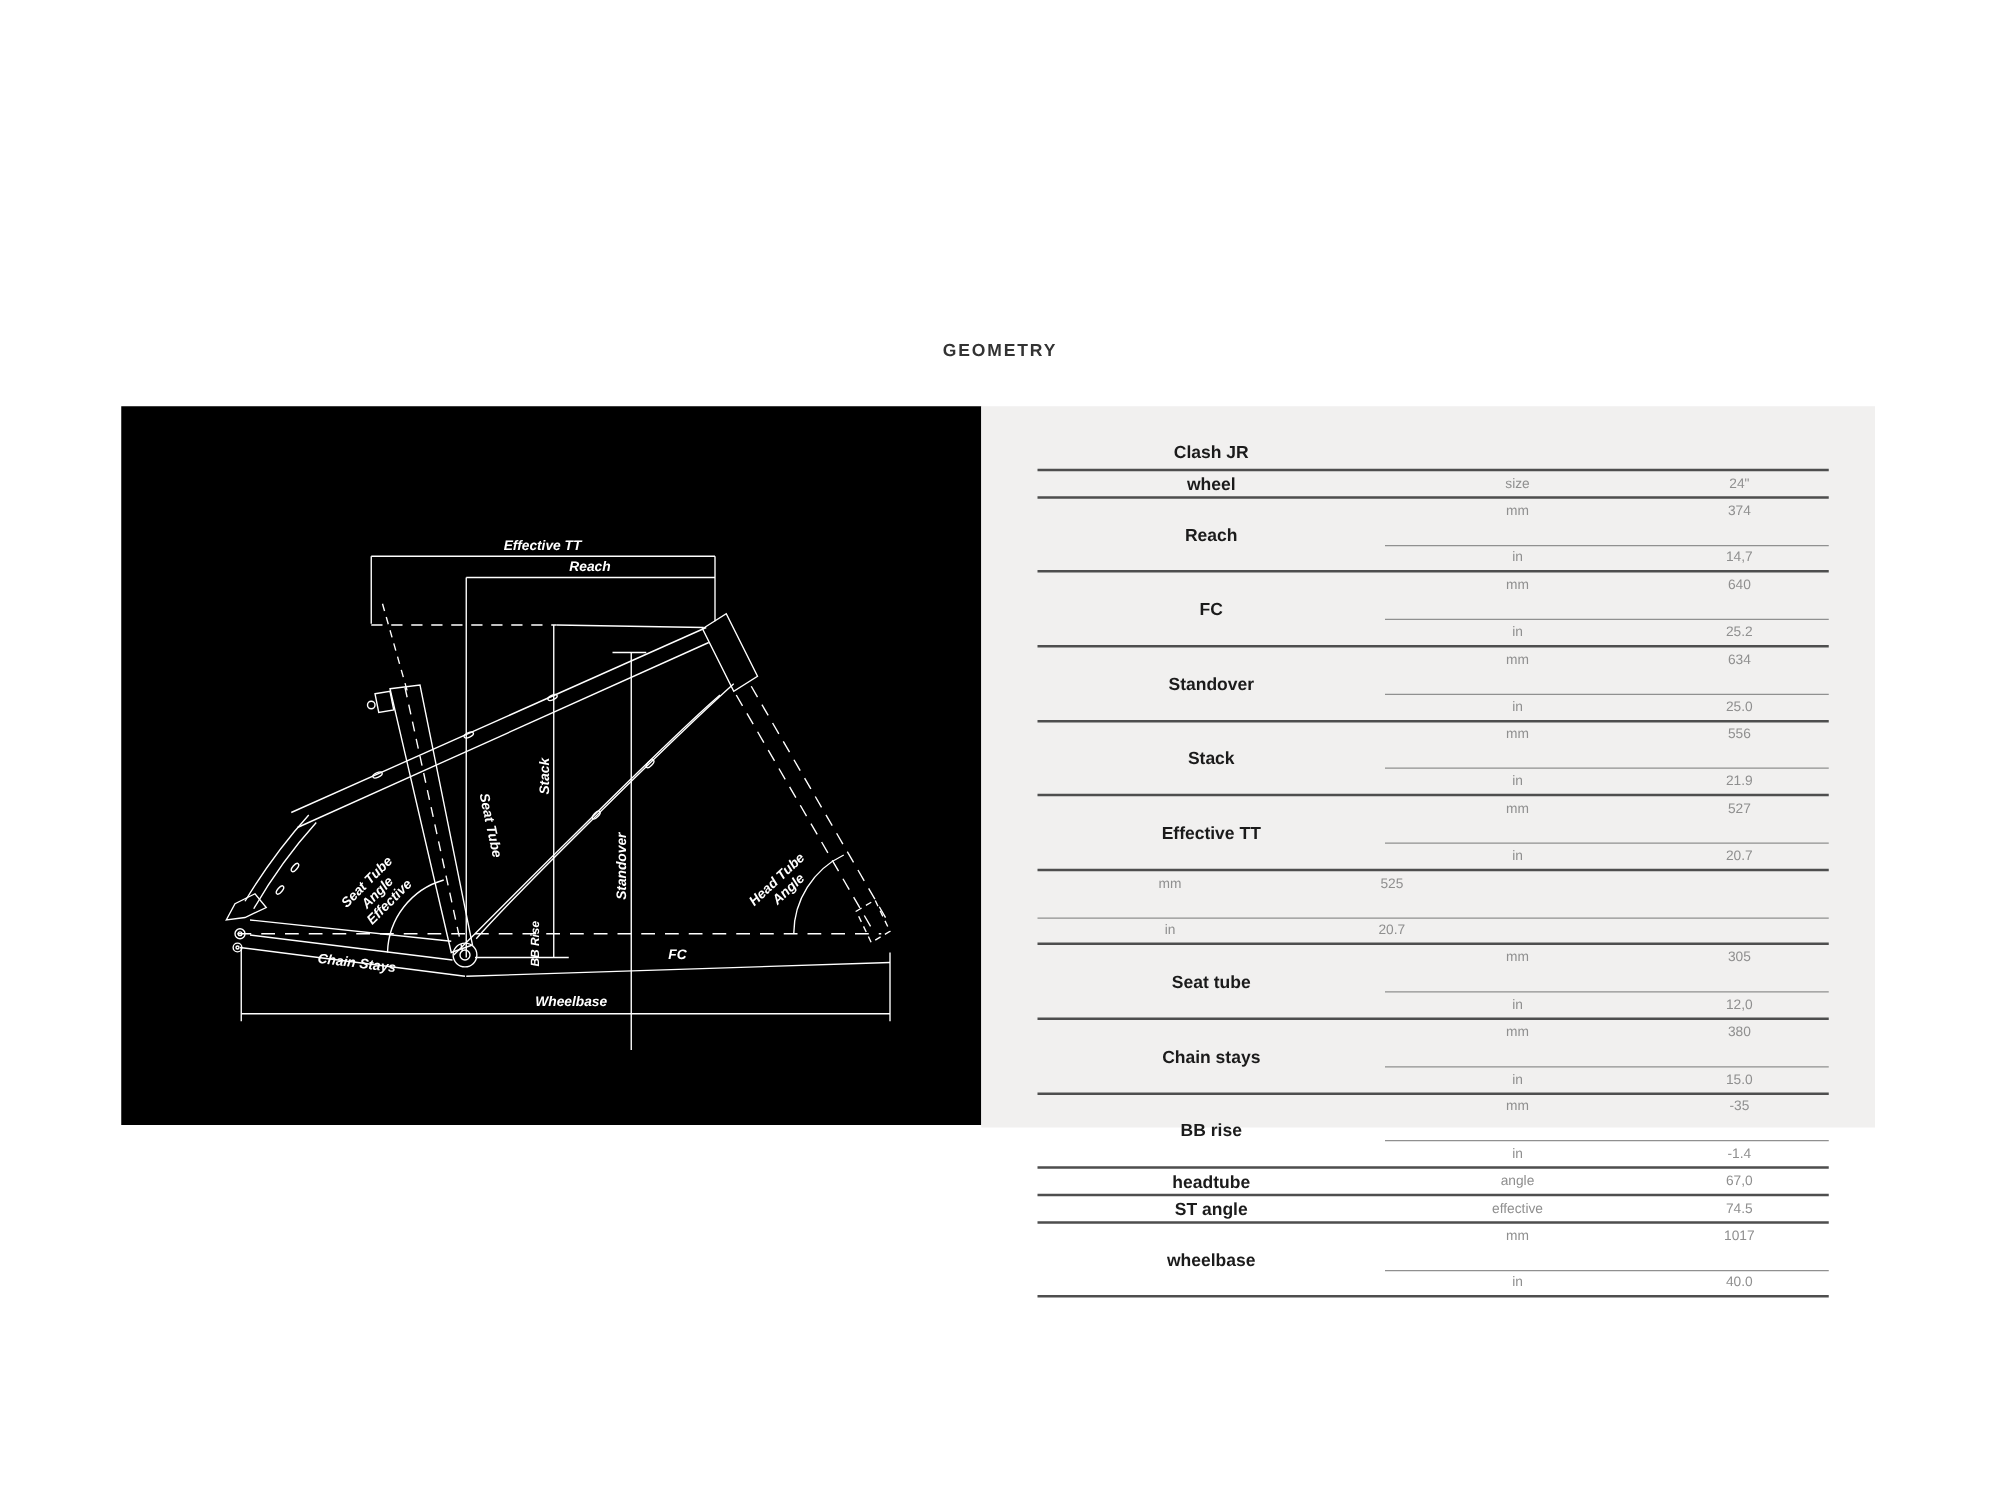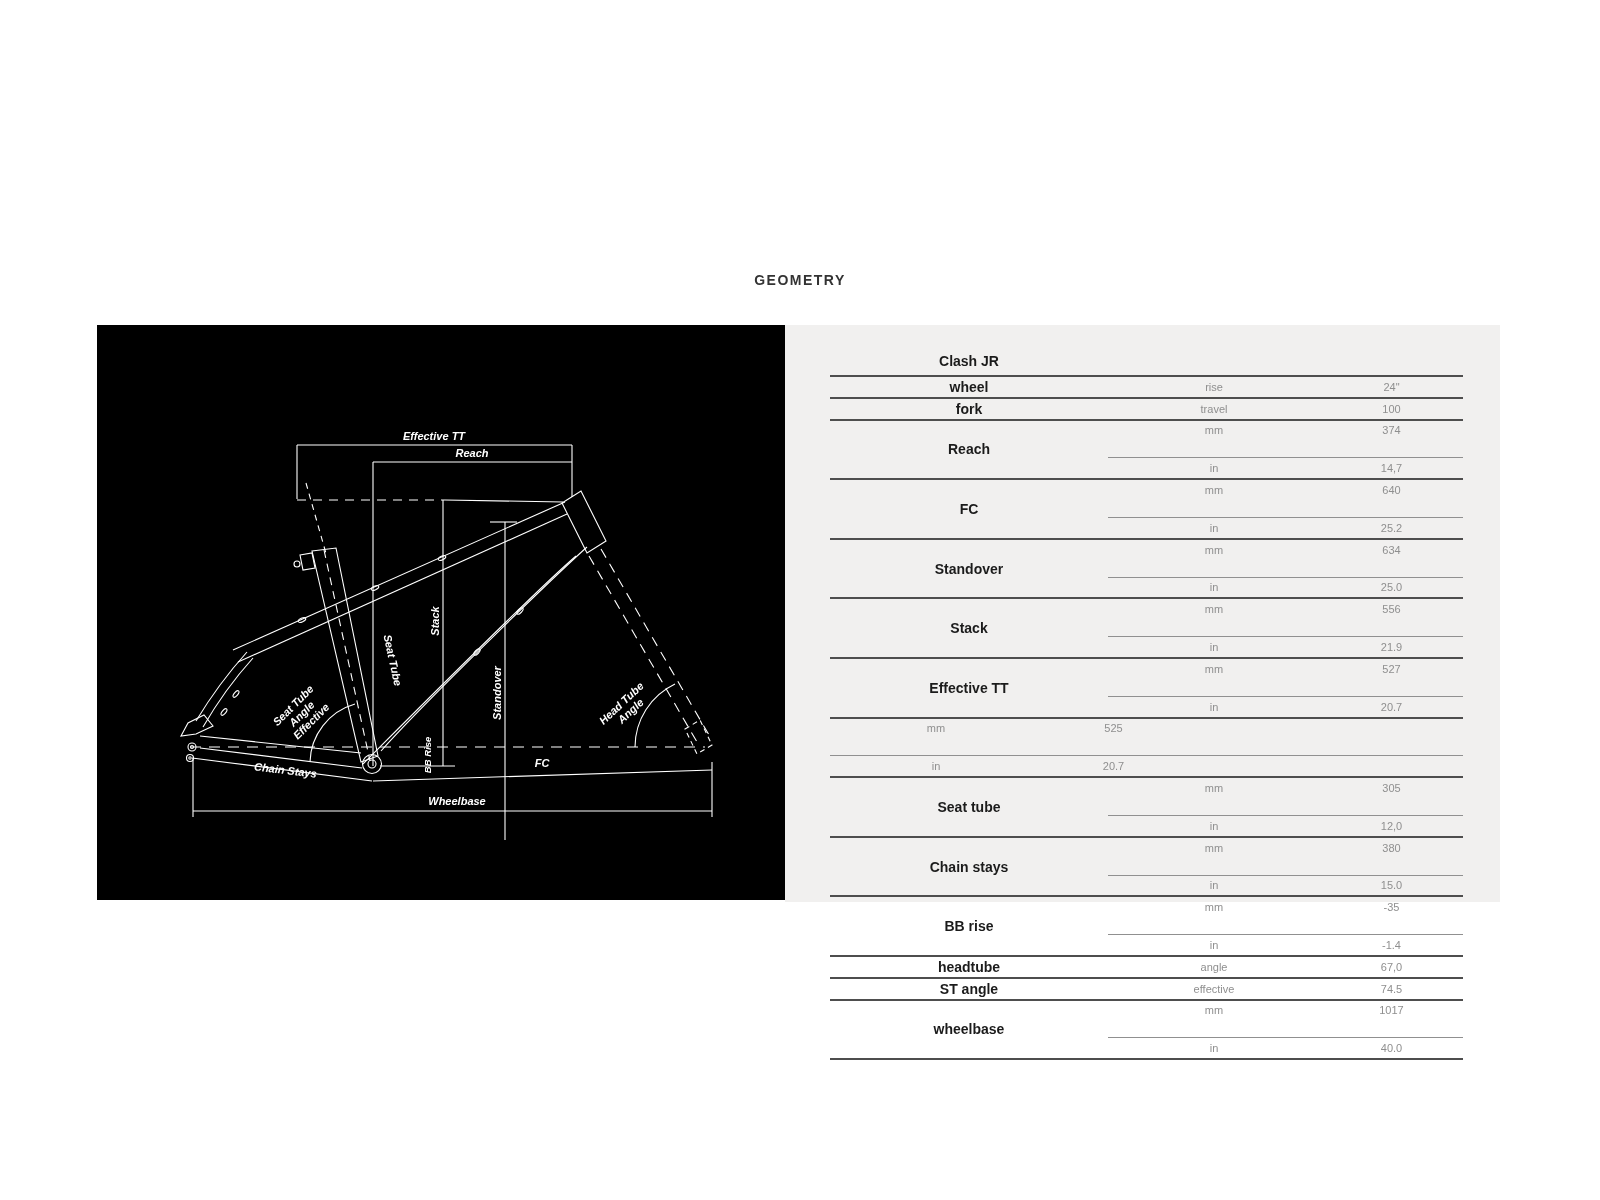--- a/index.html
+++ b/index.html
@@ -118,35 +118,26 @@
 
 <div class="geo-table">
   <div class="thead">
     <div class="tlabel">Clash JR</div>
   </div>
   <div>
   <div class="trow">
     <div class="tlabel">wheel</div>
     <div class="tcells">
   <div class="tcell">
-    <div class="tunit">rise</div>
+    <div class="tunit">size</div>
     <div class="tvalue">24"</div>
   </div>
 </div>
   </div>
 
-  <div class="trow">
-    <div class="tlabel">fork</div>
-    <div class="tcells">
-  <div class="tcell">
-    <div class="tunit">travel</div>
-    <div class="tvalue">100</div>
-  </div>
-</div>
-  </div>
 
   <div class="trow">
     <div class="tlabel">Reach</div>
     <div class="tcells">
   <div class="tcell">
     <div class="tunit">mm</div>
     <div class="tvalue">374</div>
   </div>
 
   <div class="tcell">

